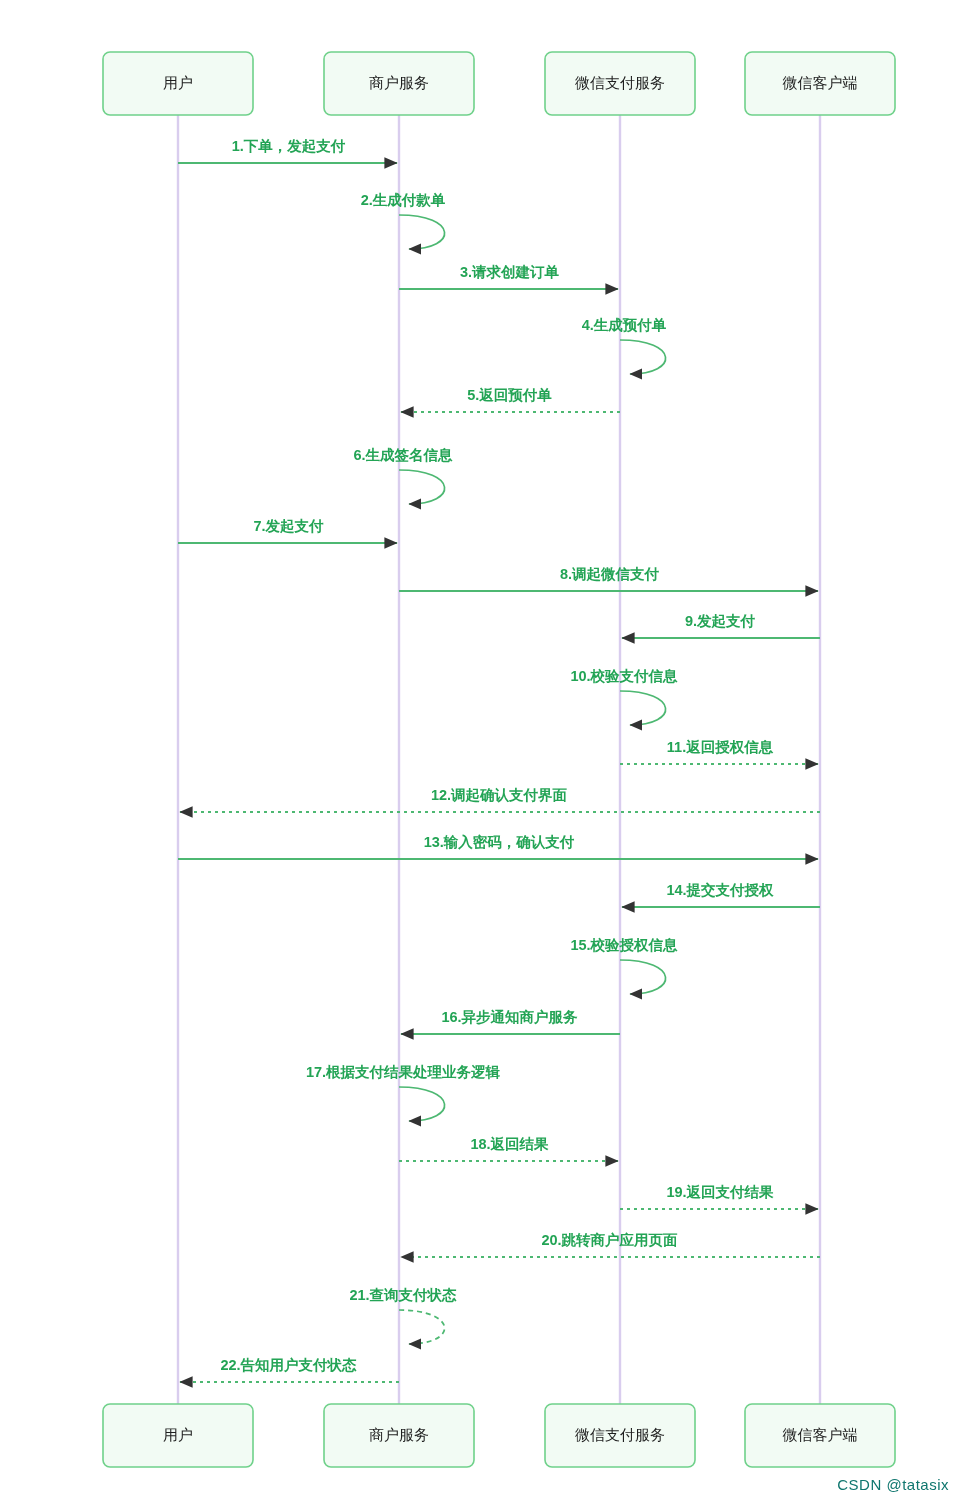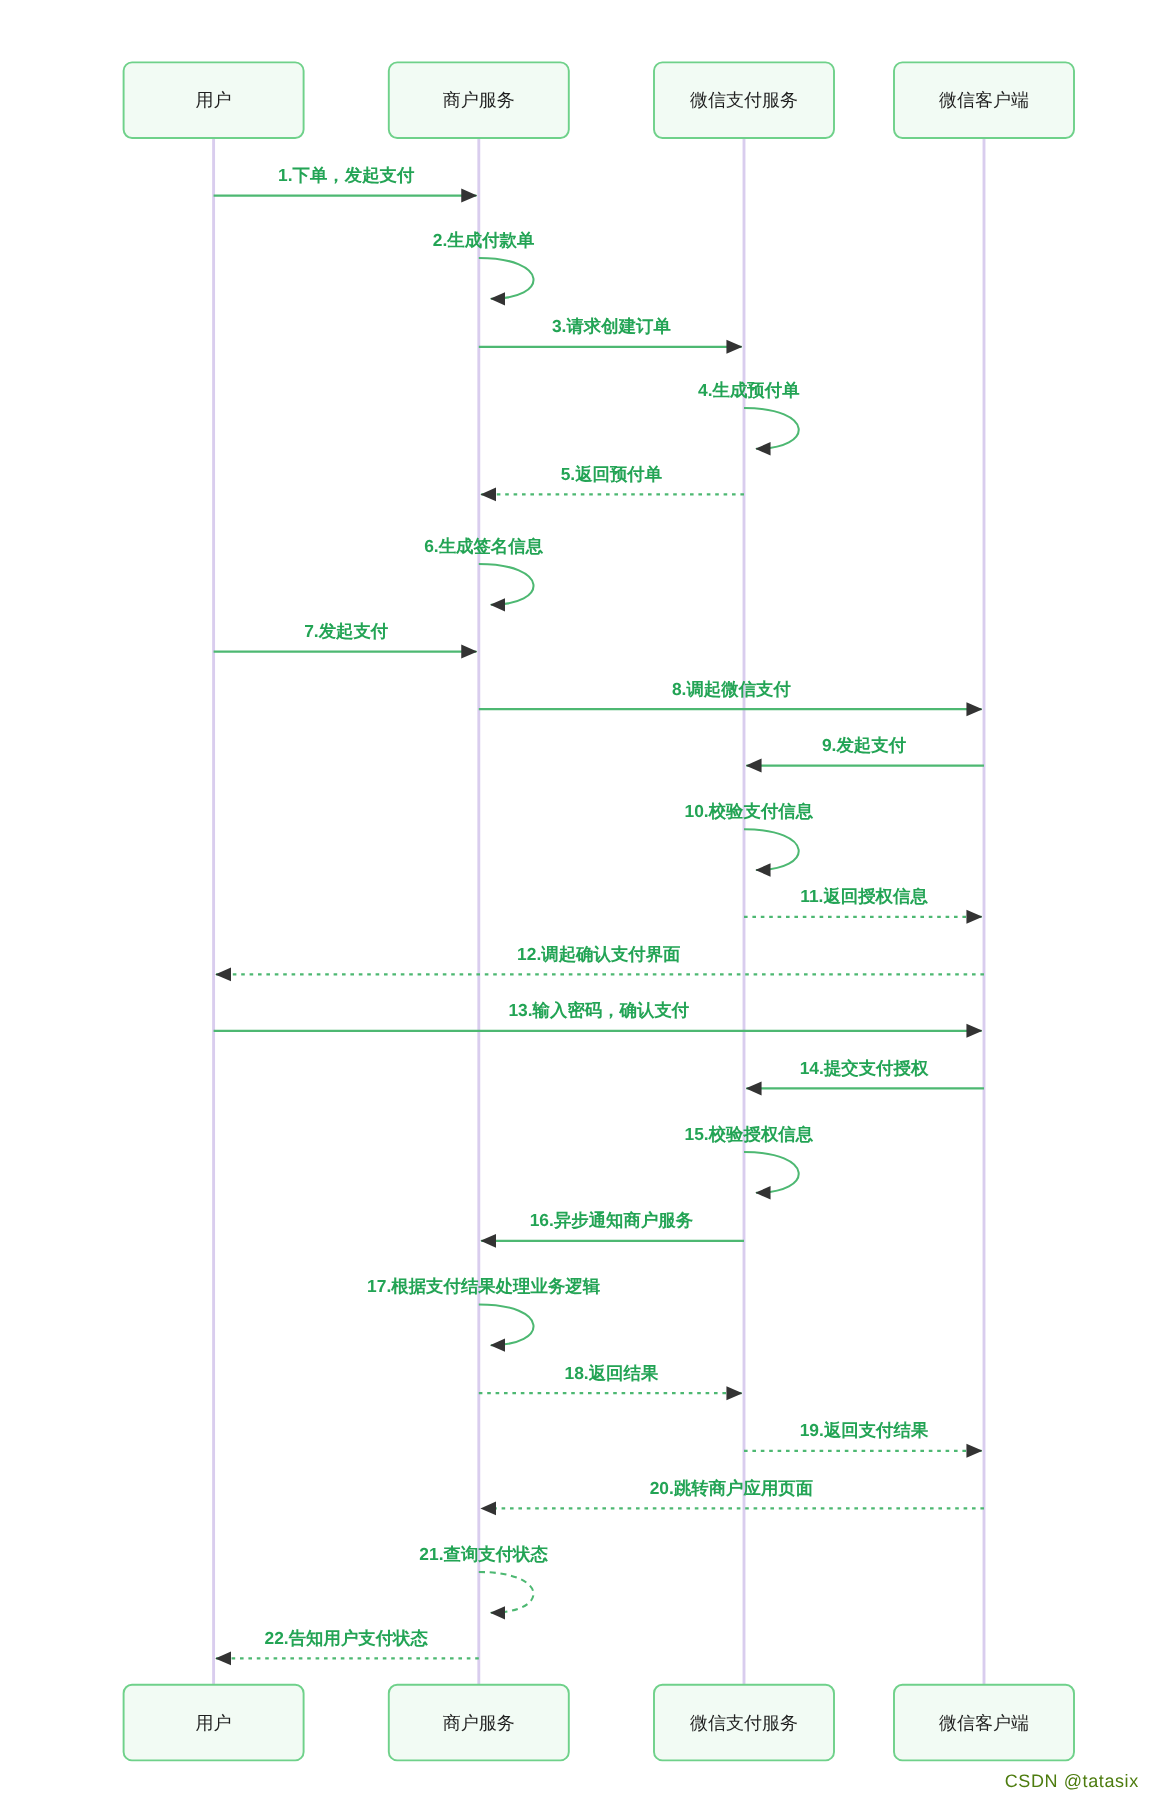--- a/index.html
+++ b/index.html
@@ -62,21 +62,21 @@
     font-weight: bold;
     fill: #23a455;
     text-anchor: middle;
   }
   .watermark {
     position: absolute;
     right: 16px;
     bottom: 10px;
     font-family: "Liberation Sans", "DejaVu Sans", sans-serif;
     font-size: 15px;
-    color: #4d7c0f;
+    color: #0f766e;
     letter-spacing: 0.5px;
     user-select: none;
   }
 </style>
 </head>
 <body>
 
 <div id="diagram-root">
   <svg id="seq-svg" viewBox="0 0 965 1503">
     <defs>

